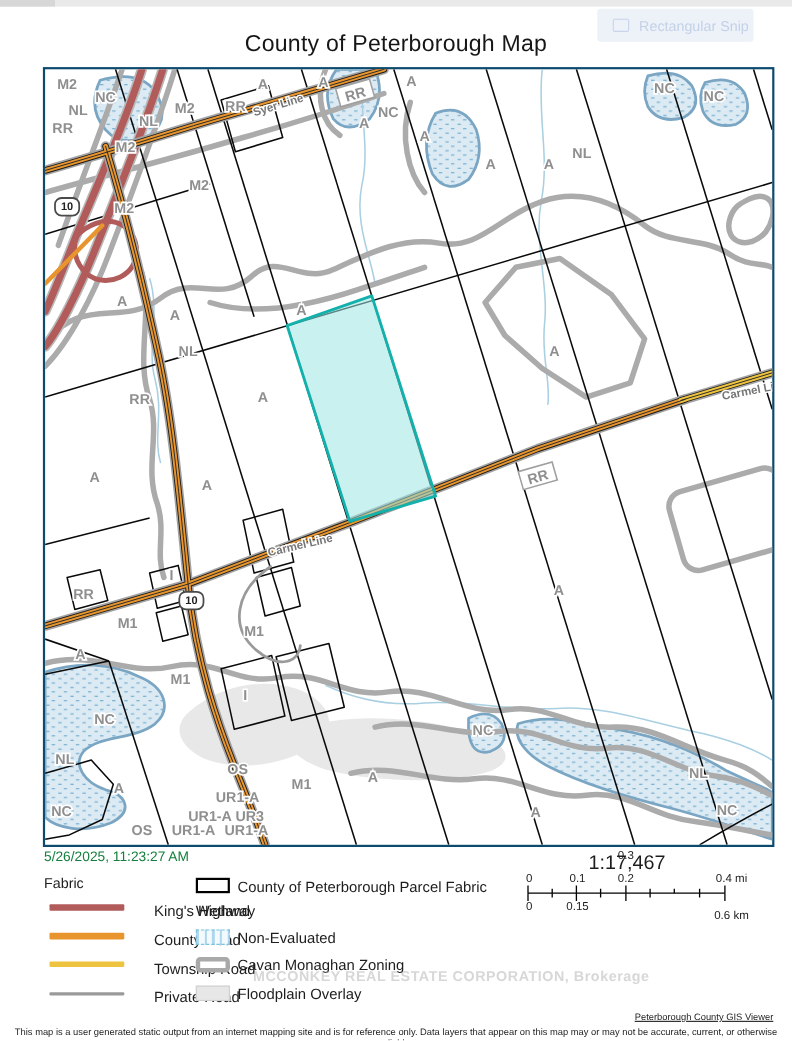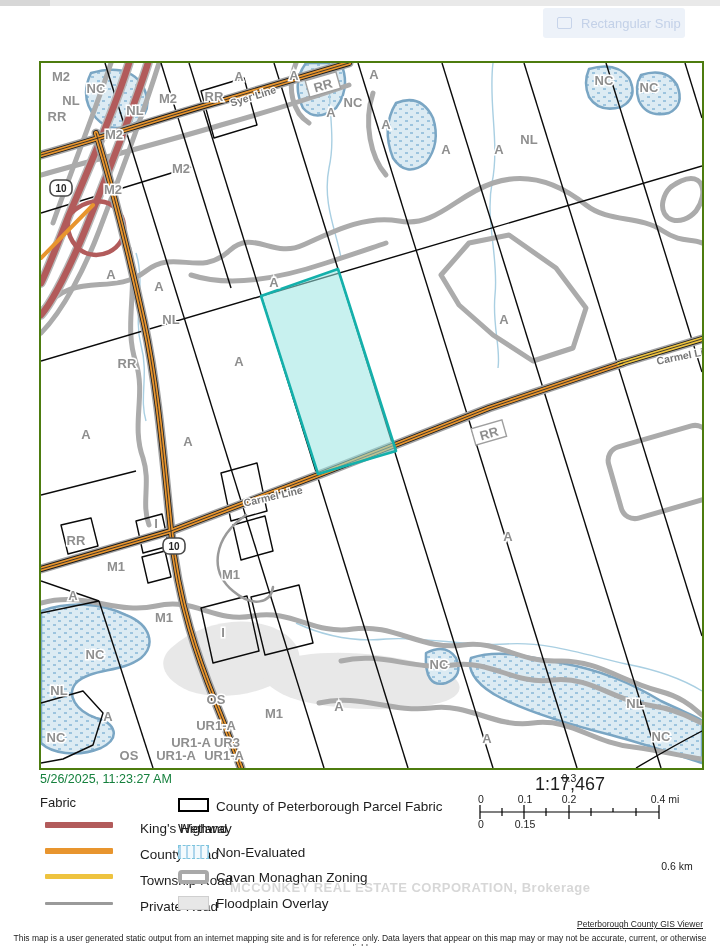--- a/index.html
+++ b/index.html
@@ -10,21 +10,21 @@
   .top-strip .seg{position:absolute;left:0;top:0;width:50px;height:6px;background:#d7d7d7;}
 
   .snip-tooltip{position:absolute;left:543px;top:8px;width:142px;height:30px;background:#edf2f9;
     border-radius:3px;display:flex;align-items:center;gap:9px;padding-left:14px;box-sizing:border-box;}
   .snip-icon{width:13px;height:10px;border:1.5px solid #c7d4ea;border-radius:2px;display:inline-block;}
   .snip-label{color:#c3d1e8;font-size:13px;}
 
   .page-title{position:absolute;left:0;top:28px;width:720px;text-align:center;
     font-size:21px;color:#161616;letter-spacing:.2px;}
 
-  .map-frame{position:absolute;left:39px;top:61px;width:661px;height:705px;border:2px solid #4d7c0f;background:#fff;}
+  .map-frame{position:absolute;left:39px;top:61px;width:661px;height:705px;border:2px solid #0c4a6e;background:#fff;}
   #map-svg{display:block;width:661px;height:705px;}
 
   #map-svg text.zl{font-family:"Liberation Sans",sans-serif;font-weight:bold;font-size:13px;fill:#8f8f8f;
     stroke:#ffffff;stroke-width:3px;paint-order:stroke;text-anchor:middle;dominant-baseline:central;}
   #map-svg text.rn{font-family:"Liberation Sans",sans-serif;font-weight:bold;font-size:10.5px;fill:#767676;
     stroke:#ffffff;stroke-width:2.6px;paint-order:stroke;text-anchor:middle;dominant-baseline:central;}
   #map-svg text.sh{font-family:"Liberation Sans",sans-serif;font-weight:bold;font-size:10px;fill:#222;
     text-anchor:middle;dominant-baseline:central;}
   #map-svg rect.plate{fill:#fff;stroke:#9f9f9f;stroke-width:1.4;}
   #map-svg rect.shieldbox{fill:#fff;stroke:#4a4a4a;stroke-width:1.6;}
@@ -57,20 +57,21 @@
 
   <div class="top-strip">
       <div class="seg"></div>
     </div>
 
   <div class="snip-tooltip">
     <span class="snip-icon"></span>
     <span class="snip-label">Rectangular Snip</span>
   </div>
 
+  <div class="page-title">County of Peterborough Map</div>
 
   <div class="map-frame">
     <svg id="map-svg" viewBox="0 0 661 705">
       <defs>
         <pattern id="wet" width="11" height="8" patternUnits="userSpaceOnUse">
           <rect width="11" height="8" fill="#dcebf3"></rect>
           <path d="M1 2h3 M6 6h3" stroke="#5d9ec9" stroke-width="1" fill="none"></path>
         </pattern>
       </defs>
 
@@ -261,21 +262,21 @@
   <div class="timestamp">5/26/2025, 11:23:27 AM</div>
   <div class="scale-ratio">1:17,467</div>
 
   <span class="scale-num" style="left:481px;top:793px;">0</span>
   <span class="scale-num" style="left:525px;top:793px;">0.1</span>
   <span class="scale-num" style="left:569px;top:793px;">0.2</span>
   <span class="scale-num" style="left:665px;top:793px;">0.4 mi</span>
   <span class="scale-num" style="left:481px;top:818px;">0</span>
   <span class="scale-num" style="left:525px;top:818px;">0.15</span>
   <span class="scale-num" style="left:569px;top:772px;">0.3</span>
-  <span class="scale-num" style="left:665px;top:860px;margin-left:12px;">0.6 km</span>
+  <span class="scale-num" style="left:665px;top:826px;">0.6 km</span>
 
   <div class="scalebar">
     <svg width="182" height="18" viewBox="0 0 182 18">
       <line x1="1" y1="9" x2="180" y2="9" stroke="#000" stroke-width="1.2"></line>
       <g stroke="#000" stroke-width="1.2">
         <line x1="1" y1="9" x2="1" y2="2"></line>
           <line x1="45" y1="9" x2="45" y2="2"></line>
         <line x1="90" y1="9" x2="90" y2="2"></line>
           <line x1="180" y1="9" x2="180" y2="2"></line>
         <line x1="23" y1="9" x2="23" y2="5"></line>

